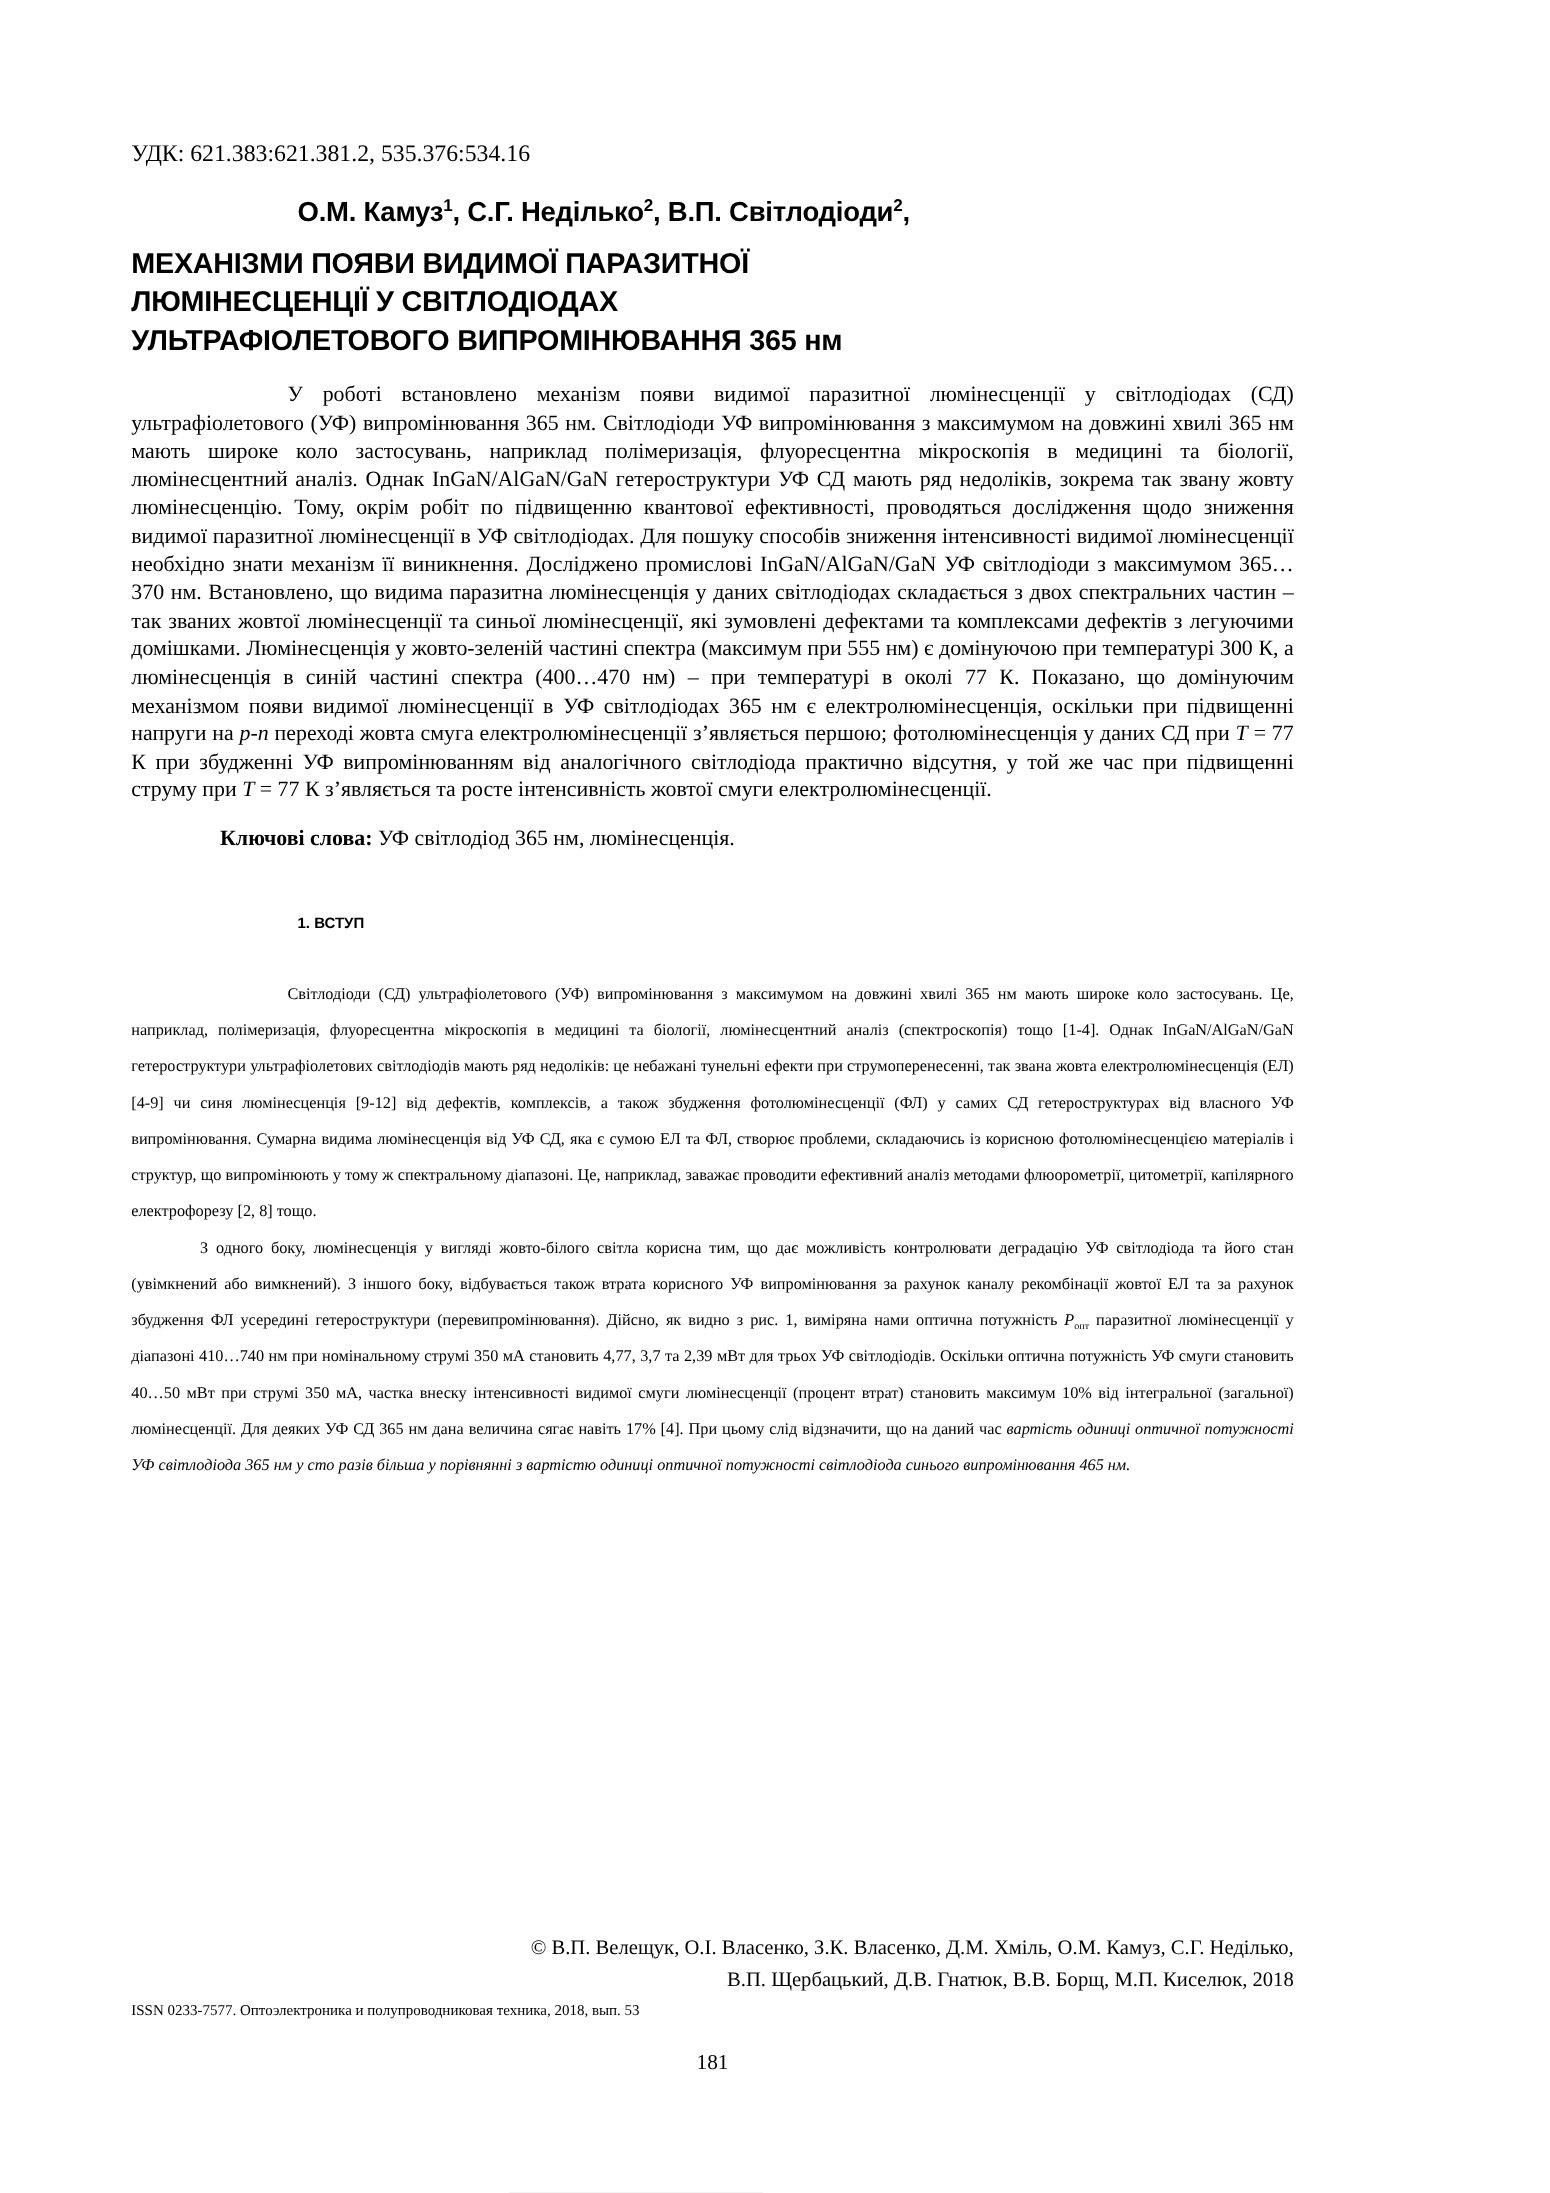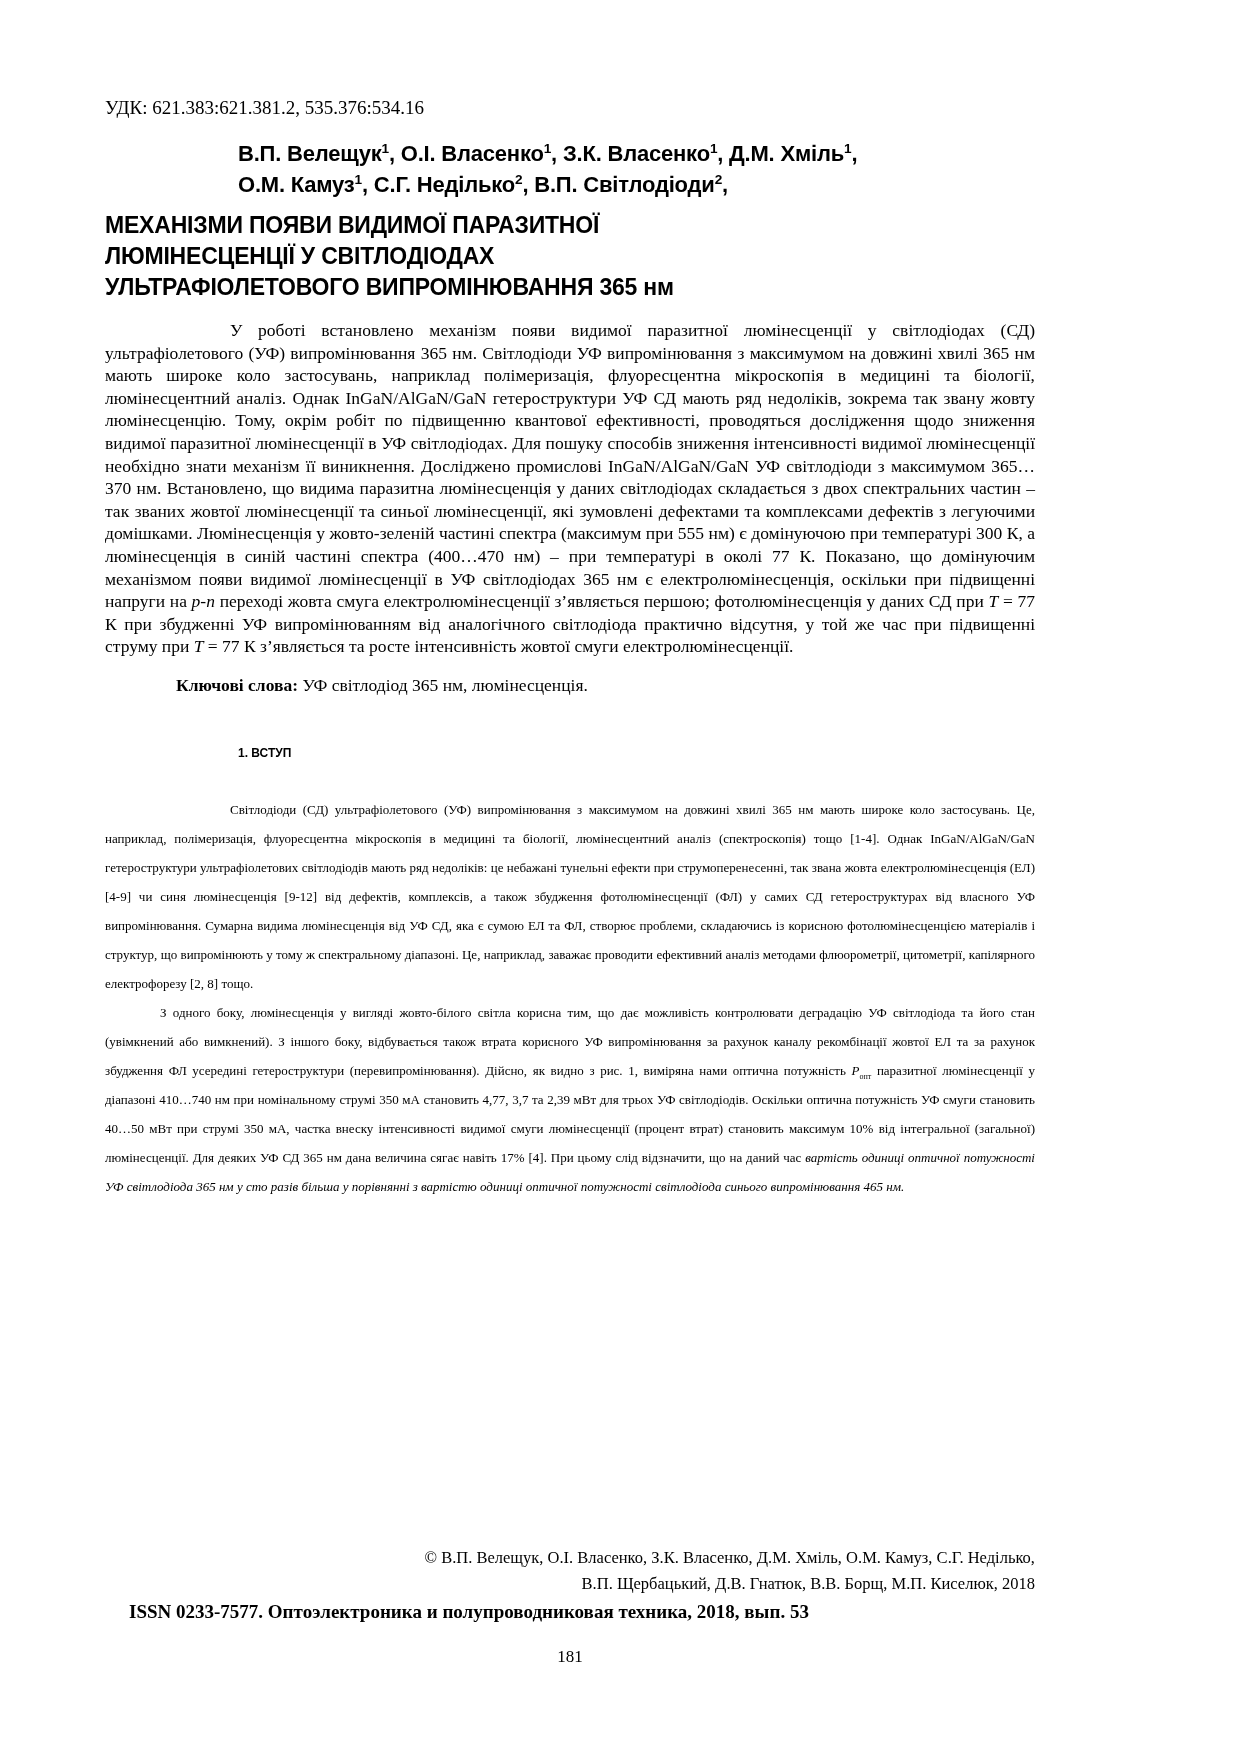--- a/index.html
+++ b/index.html
@@ -3,53 +3,52 @@
 <meta charset="utf-8">
 <style>
   html,body{margin:0;padding:0;background:#e9e9e9;}
   .page{
     width:1240px;height:1754px;background:#ffffff;color:#000;
     position:relative;box-sizing:border-box;
     padding:96px 205px 0 105px;
     font-family:"Liberation Serif","DejaVu Serif",serif;
     overflow:hidden;margin:0 auto;
   }
-  .udc{font-size:19px;line-height:24px;margin:0 0 18px 0;}
+  .udc{font-size:19px;line-height:24px;margin:16px 0 18px 0;}
   .head-indent{margin-left:133px;}
   .authors p{margin:0;font-family:"Liberation Sans","DejaVu Sans",sans-serif;
     font-weight:700;font-size:22px;line-height:31px;letter-spacing:-0.2px;}
   .authors{margin-bottom:10px;}
   sup{font-size:62%;line-height:0;}
   sub{font-size:62%;line-height:0;}
   .title{font-family:"Liberation Sans","DejaVu Sans",sans-serif;font-weight:700;
     font-size:23px;line-height:31px;letter-spacing:-0.2px;margin:0 0 16px 0;}
   .title span{display:block;}
   .abstract{font-size:17.5px;line-height:22.6px;text-align:justify;text-indent:125px;margin:0;}
   .keywords{font-size:17.5px;line-height:22.6px;text-indent:55px;margin:16px;}
   .kw-label{font-weight:700;}
   .section-heading{font-family:"Liberation Sans","DejaVu Sans",sans-serif;font-weight:700;
     font-size:12px;line-height:24px;margin:44px 0 30px 133px;}
   .body-p{font-size:13px;line-height:29px;text-align:justify;margin:0;}
   .p1{text-indent:125px;}
   .p2{text-indent:55px;}
   .it{font-style:italic;}
   .footer{position:absolute;left:105px;right:205px;top:1545px;}
   .copyright{text-align:right;font-size:16.5px;line-height:26px;}
-  .issn{font-size:19px;font-weight:700;margin-top:4px;margin-left:24px;}
+  .issn{font-size:12px;font-weight:400;margin-top:4px;}
   .page-number{text-align:center;font-size:17px;margin-top:24px;}
 </style>
 </head>
 <body>
 
 <div class="page">
 
   <div class="udc">УДК: 621.383:621.381.2,  535.376:534.16</div>
 
   <div class="authors head-indent">
-    <p><span>В.П. Велещук</span><sup>1</sup><span>, О.І. Власенко</span><sup>1</sup><span>, З.К. Власенко</span><sup>1</sup><span>, Д.М. Хміль</span><sup>1</sup><span>,</span></p>
     <p><span>О.М. Камуз</span><sup>1</sup><span>, С.Г. Неділько</span><sup>2</sup><span>, В.П. Світлодіоди</span><sup>2</sup><span>,</span></p>
   </div>
 
   <h1 class="title head-indent">
     <span>МЕХАНІЗМИ ПОЯВИ ВИДИМОЇ ПАРАЗИТНОЇ</span>
     <span>ЛЮМІНЕСЦЕНЦІЇ У СВІТЛОДІОДАХ</span>
     <span>УЛЬТРАФІОЛЕТОВОГО ВИПРОМІНЮВАННЯ 365 нм</span>
   </h1>
 
   <p class="abstract"><span>У роботі встановлено механізм появи видимої паразитної люмінесценції у світлодіодах (СД) ультрафіолетового (УФ) випромінювання 365 нм. Світлодіоди УФ випромінювання з максимумом на довжині хвилі 365 нм мають широке коло застосувань, наприклад полімеризація, флуоресцентна мікроскопія в медицині та біології, люмінесцентний аналіз. Однак InGaN/AlGaN/GaN гетероструктури УФ СД мають ряд недоліків, зокрема так звану жовту люмінесценцію. Тому, окрім робіт по підвищенню квантової ефективності, проводяться дослідження щодо зниження видимої паразитної люмінесценції в УФ світлодіодах. Для пошуку способів зниження інтенсивності видимої люмінесценції необхідно знати механізм її виникнення. Досліджено промислові InGaN/AlGaN/GaN УФ світлодіоди з максимумом 365…370 нм. Встановлено, що видима паразитна люмінесценція у даних світлодіодах складається з двох спектральних частин – так званих жовтої люмінесценції та синьої люмінесценції, які зумовлені дефектами та комплексами дефектів з легуючими домішками. Люмінесценція у жовто-зеленій частині спектра (максимум при 555 нм) є домінуючою при температурі 300 К, а люмінесценція в синій частині спектра (400…470 нм) – при температурі в околі 77 К. Показано, що домінуючим механізмом появи видимої люмінесценції в УФ світлодіодах 365 нм є електролюмінесценція, оскільки при підвищенні напруги на </span><span class="it">p-n</span><span> переході жовта смуга електролюмінесценції з’являється першою; фотолюмінесценція у даних СД при </span><span class="it">T</span><span> = 77 К при збудженні УФ випромінюванням від аналогічного світлодіода практично відсутня, у той же час при підвищенні струму при </span><span class="it">T</span><span> = 77 К з’являється та росте інтенсивність жовтої смуги електролюмінесценції.</span></p>

